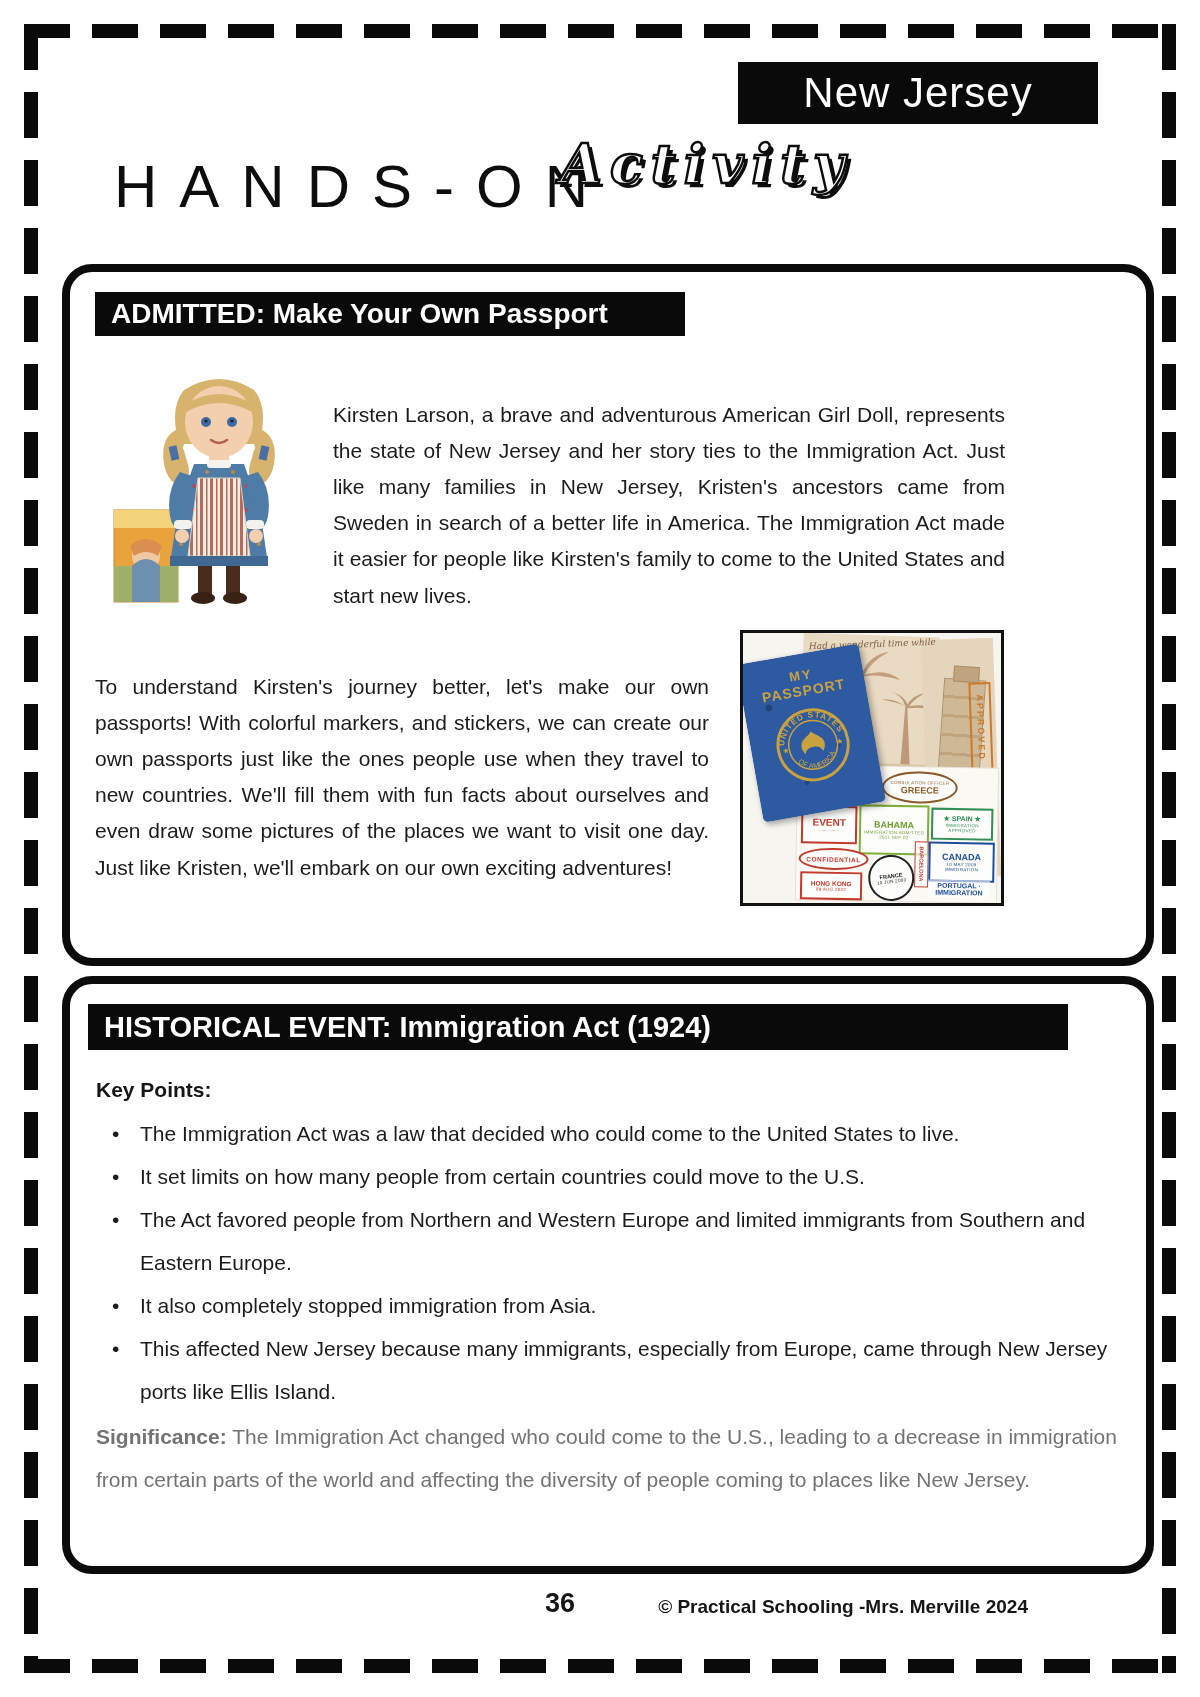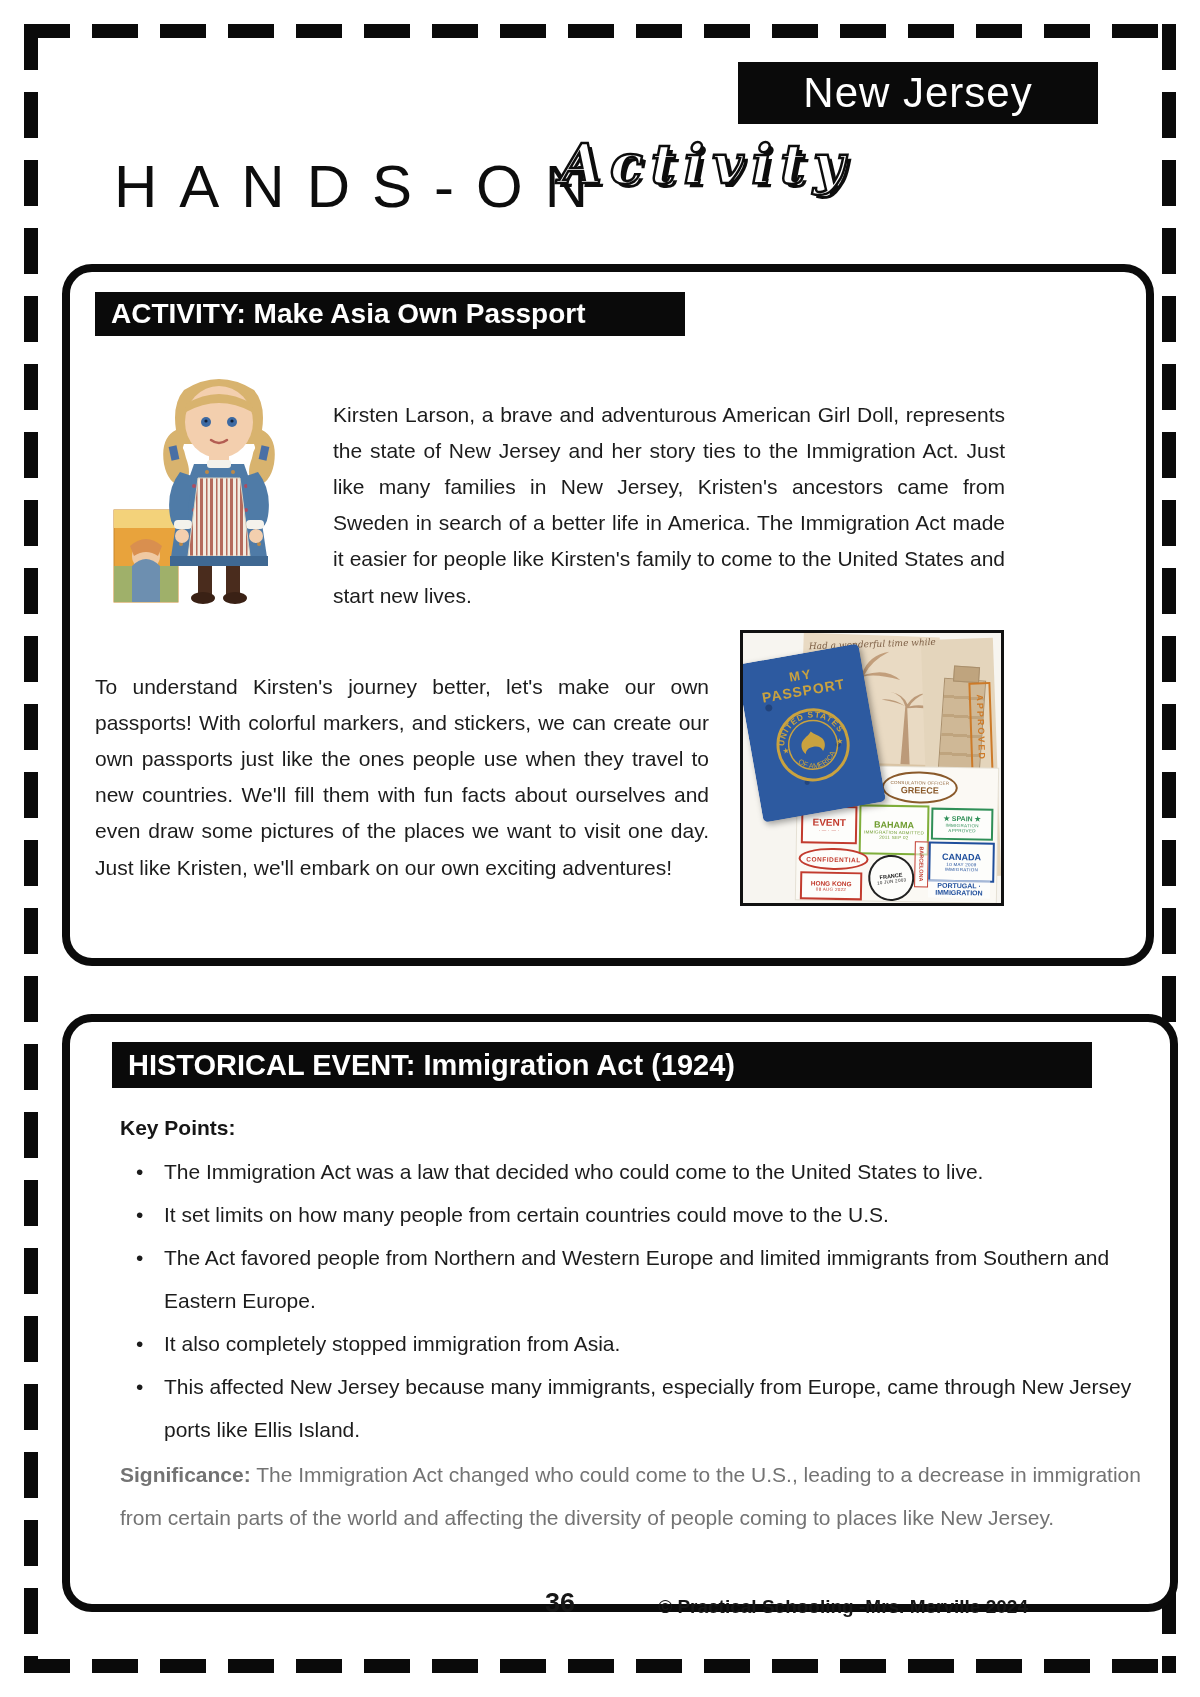--- a/index.html
+++ b/index.html
@@ -20,21 +20,21 @@
   .state-banner span{color:#fff;font-size:42px;font-weight:400;letter-spacing:1px;}
   .title-row{position:absolute;left:110px;top:138px;width:980px;height:110px;}
   .title-main{position:absolute;left:4px;top:14px;font-size:60px;font-weight:500;letter-spacing:22px;color:#0d0d0d;}
   .title-script{position:absolute;left:450px;top:-6px;font-family:"DejaVu Serif", serif;font-style:italic;font-weight:700;
                 font-size:54px;letter-spacing:8px;color:#ffffff;
                 -webkit-text-stroke:2.5px #0d0d0d;text-shadow:4px 4px 0 #0d0d0d;}
 
   
   .box{position:absolute;left:62px;width:1076px;background:#fff;border:8px solid #0b0b0b;border-radius:30px;}
   .box1{top:264px;height:686px;}
-  .box2{top:1014px;height:582px;padding-left:24px;}
+  .box2{top:976px;height:582px;}
   .bar{background:#0a0a0a;color:#fff;font-weight:700;display:flex;align-items:center;}
   .box1 .bar{position:absolute;left:25px;top:20px;width:574px;height:44px;font-size:28px;padding-left:16px;}
   .box2 .bar{margin:20px 0 0 18px;width:964px;height:46px;font-size:29px;padding-left:16px;}
 
   
   .para{font-size:21px;line-height:1.72;text-align:justify;color:#1c1c1c;}
   .para1{position:absolute;left:263px;top:104px;width:672px;}
   .para2{position:absolute;left:25px;top:376px;width:614px;}
   .doll{position:absolute;left:40px;top:88px;width:218px;height:248px;}
 
@@ -106,21 +106,21 @@
     <span>New Jersey</span>
   </div>
 
   <div class="title-row">
     <span class="title-main">HANDS-ON</span>
     <span class="title-script">Activity</span>
   </div>
 
   <div class="box box1">
     <div class="bar">
-      <span>ACTIVITY: Make Asia Own Passport</span>
+      <span>ADMITTED: Make Your Own Passport</span>
     </div>
 
     <div class="doll">
       <svg viewBox="0 0 218 248" width="218" height="248">
         <defs>
           <pattern id="calico" width="26" height="24" patternUnits="userSpaceOnUse">
             <circle cx="6" cy="6" r="2" fill="#b5485a"></circle>
               <circle cx="19" cy="16" r="2" fill="#c98a3c"></circle>
           </pattern>
           <pattern id="stripes" width="10" height="10" patternUnits="userSpaceOnUse">

